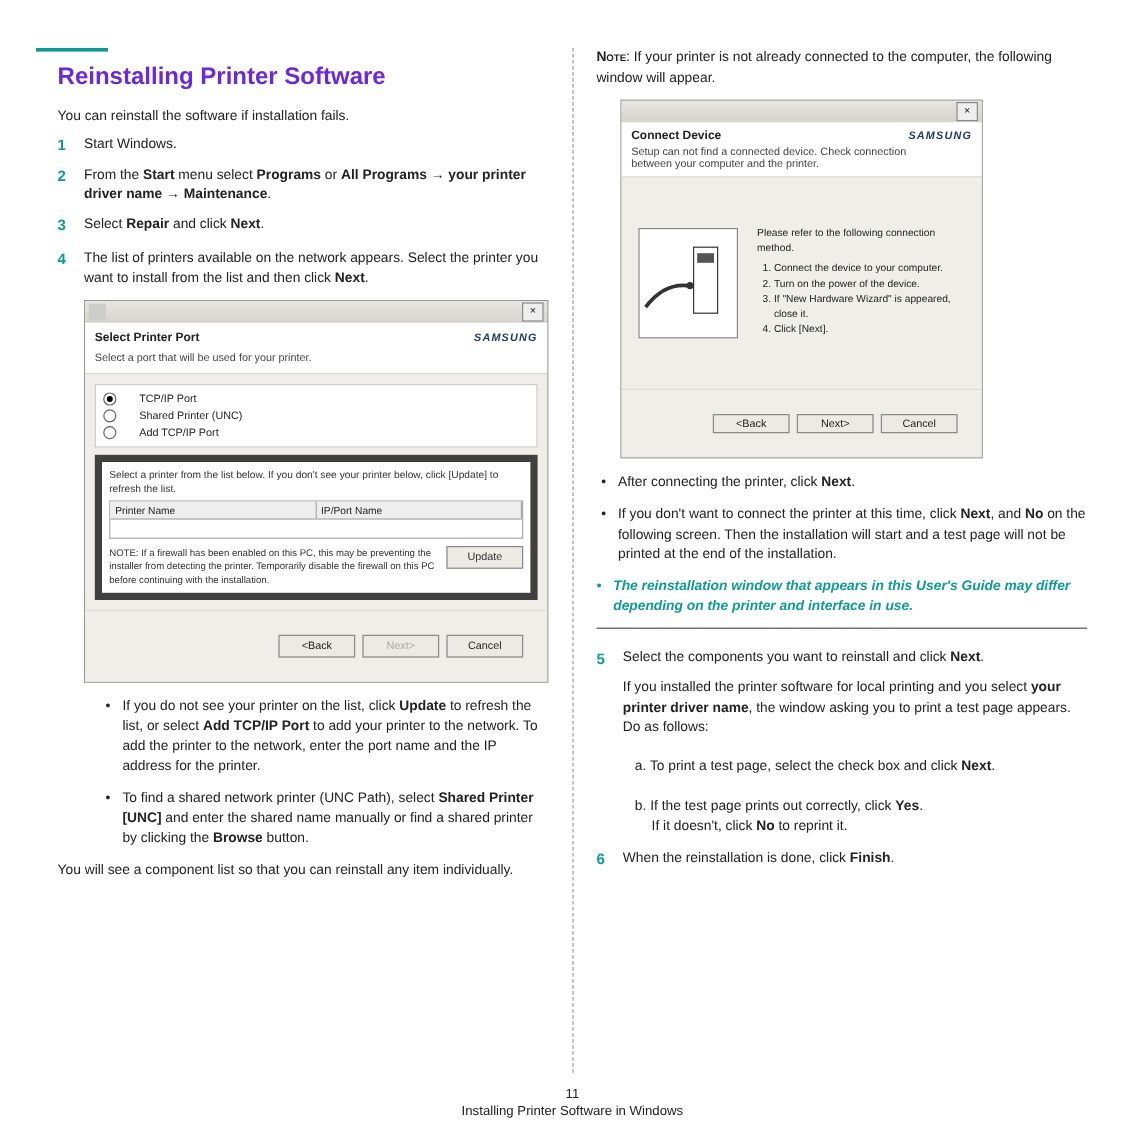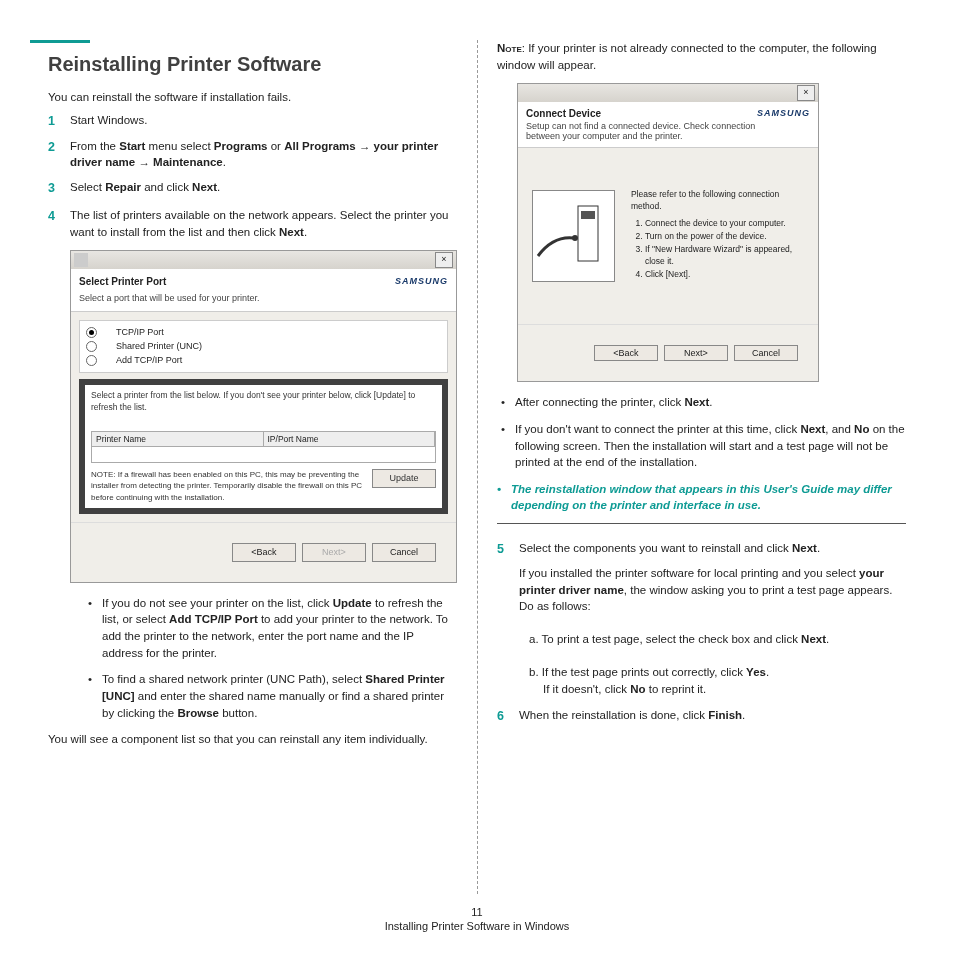--- a/index.html
+++ b/index.html
@@ -1,19 +1,19 @@
 <!DOCTYPE html>
 <html><head>
 <meta charset="utf-8">
 <style>
 body{margin:0;padding:0;font-family:Verdana,Arial,sans-serif;font-size:11.5px;color:#222;background:#fff;width:954px;height:954px;box-sizing:border-box;position:relative}
 .page{display:flex;padding:40px 48px 0 48px;gap:40px;height:880px}
 .col{flex:1;min-width:0}
 .topbar{border-top:3px solid #0e9b94;width:60px;margin-bottom:10px;margin-left:-18px}
-h1{font-size:20px;font-weight:bold;margin:0 0 14px 0;color:#404040}
+h1{font-size:20px;font-weight:bold;margin:0 0 14px 0;color:#6d28d9}
 .intro{margin:0 0 6px 0;line-height:1.35}
 ol.steps{list-style:none;padding:0;margin:0}
 ol.steps>li{display:flex;margin-bottom:8px;line-height:1.45}
 .num{color:#0e9b94;font-weight:bold;width:22px;flex-shrink:0;font-size:12.5px}
 .body{flex:1}
 ul.sub{list-style:none;padding:0;margin:8px 0 0 18px}
 ul.sub>li{display:flex;margin-bottom:10px;line-height:1.45}
 ul.sub>li:before{content:"•";width:14px;flex-shrink:0}
 .screenshot{border:1px solid #999;margin:10px 0 12px 0;background:#f3f2f0;font-size:9.5px}
 .ss-titlebar{height:18px;background:linear-gradient(#e8e6e2,#d6d3cd);display:flex;justify-content:space-between;align-items:center;padding:0 3px}
@@ -23,21 +23,21 @@
 .ss-header-text strong{font-size:10px}
 .ss-header-text div{font-size:9px;color:#444;margin-top:2px}
 .samsung{font-family:Arial;font-style:italic;font-weight:bold;color:#1a3a6a;letter-spacing:1px;font-size:9px}
 .ss-body{background:#f0eee9;padding:8px}
 .ss-group{border:1px solid #ccc;background:#fff;padding:4px 6px;margin-bottom:6px}
 .radio-row{display:flex;align-items:center;gap:19px;margin:1px 0;font-size:9px}
 .radio{width:9px;height:9px;border:1px solid #666;border-radius:50%;display:inline-flex;align-items:center;justify-content:center}
 .radio.sel:after{content:"";width:5px;height:5px;background:#000;border-radius:50%}
 .ss-list{border:6px solid #404040;background:#fff;padding:4px 6px}
 .ss-list .lbl{font-size:8.5px;color:#333;margin-bottom:3px}
-.ss-table{border:1px solid #aaa;height:30px;margin-top:17px}
+.ss-table{border:1px solid #aaa;height:30px;margin-top:3px}
 .ss-thead{display:flex;background:#eee;border-bottom:1px solid #aaa;font-size:8.5px}
 .ss-thead>div{padding:1px 4px;border-right:1px solid #aaa}
 .ss-note{font-size:8px;color:#333;margin-top:6px;display:flex;justify-content:space-between;align-items:flex-start;gap:6px}
 .btn{border:1px solid #888;background:#ede9e3;padding:2px 10px;font-size:9px;text-align:center;min-width:42px}
 .btn.disabled{color:#aaa}
 .ss-footer{display:flex;justify-content:flex-end;gap:6px;padding:20px;background:#f0eee9;border-top:1px solid #ddd}
 .connect-body{background:#f0eee9;padding:28px 14px;display:flex;gap:16px;align-items:center;min-height:120px}
 .illus{width:90px;height:90px;border:1px solid #888;background:#fff;display:flex;align-items:center;justify-content:center}
 .illus svg{width:80px;height:80px}
 .conn-text{font-size:8.5px;line-height:1.5}

